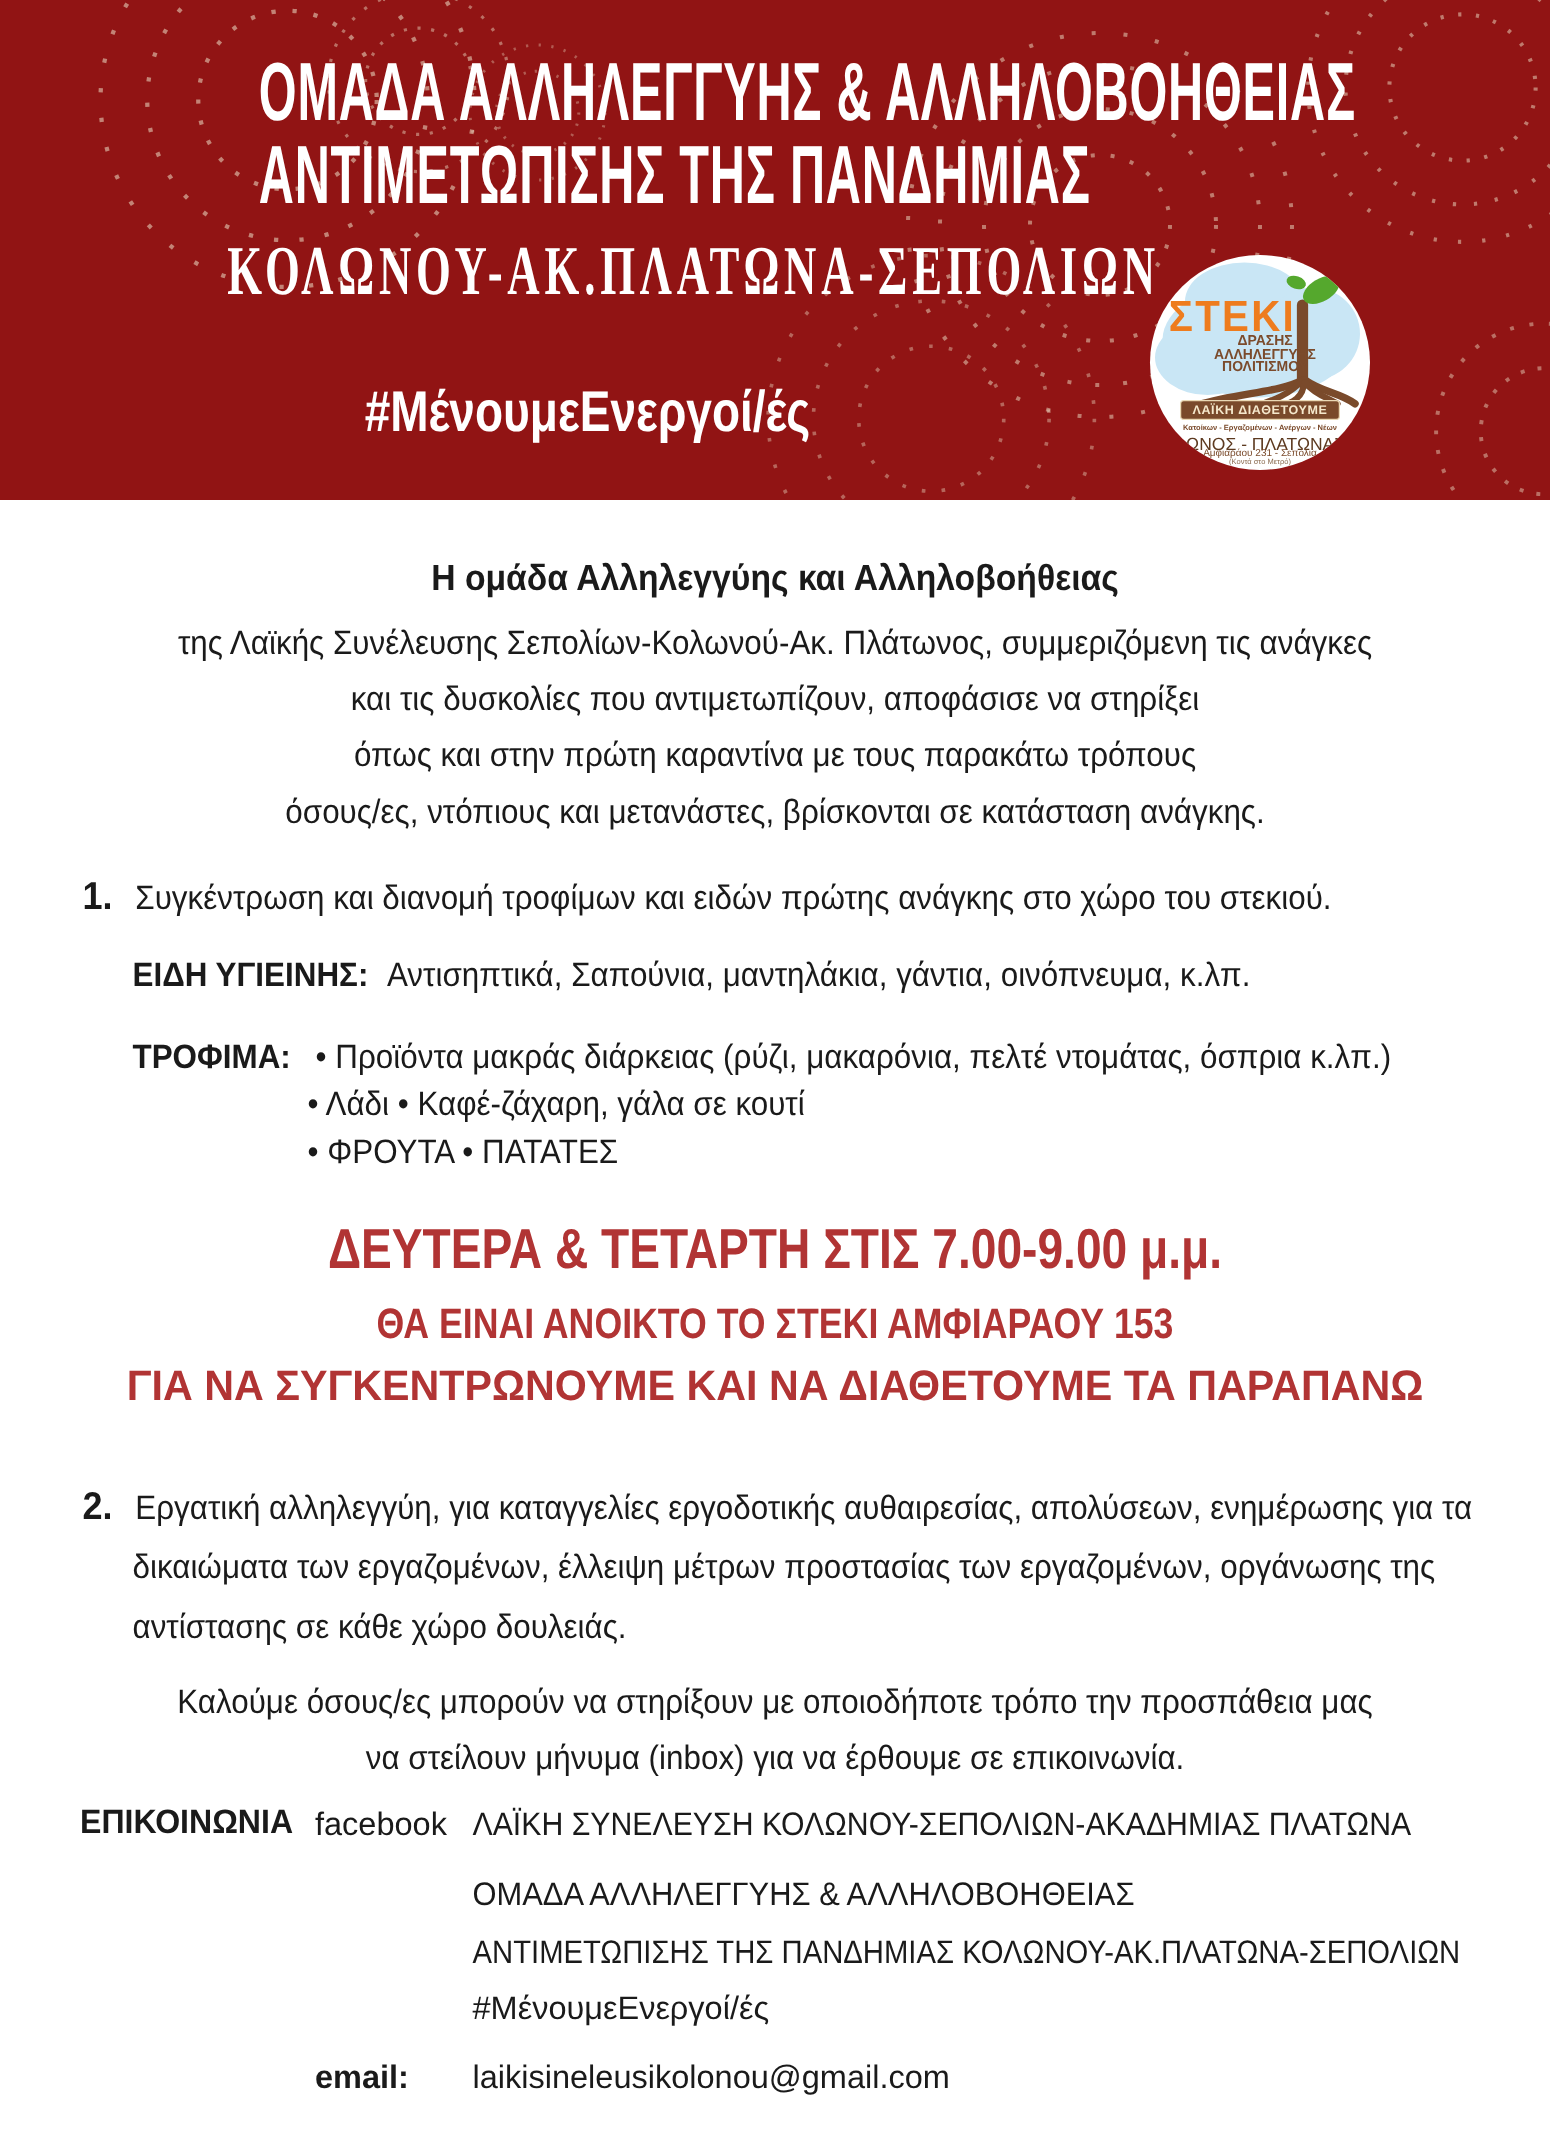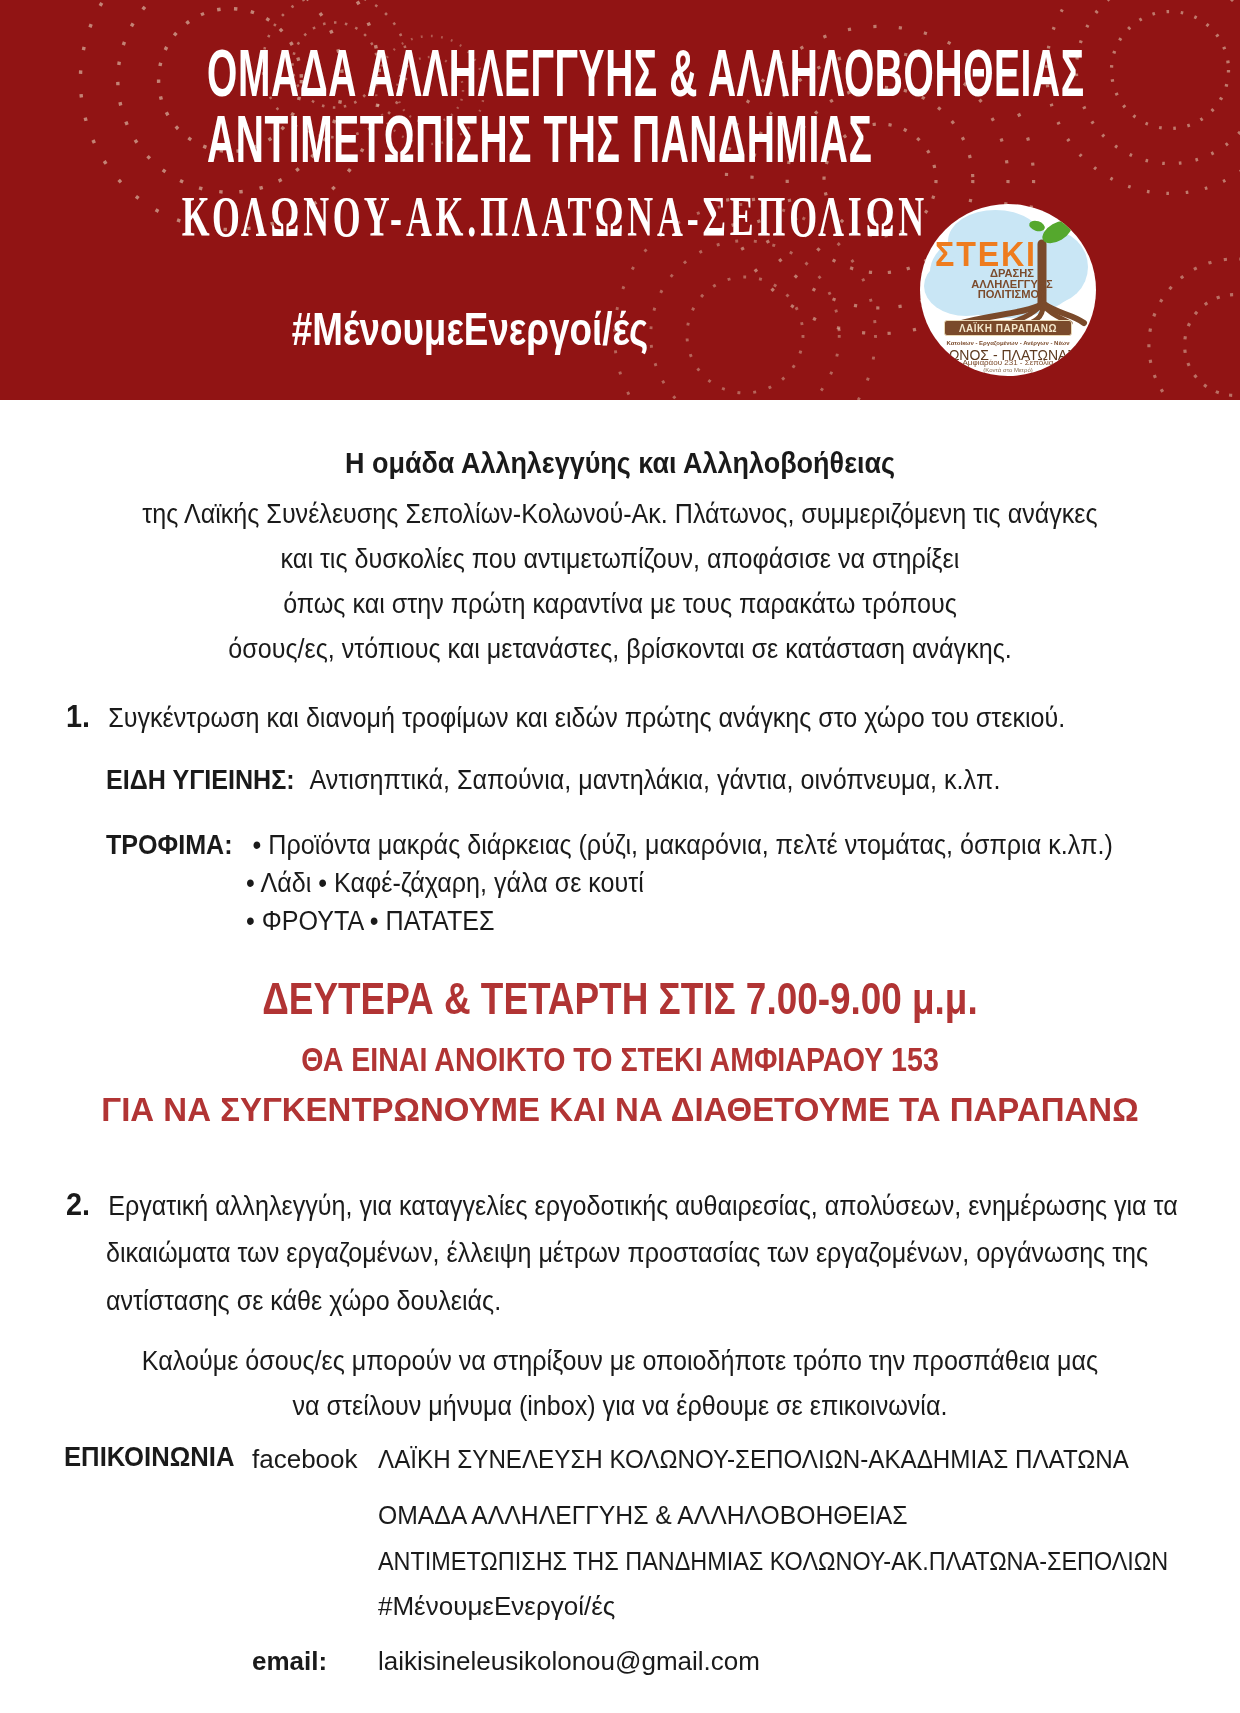--- a/index.html
+++ b/index.html
@@ -182,21 +182,21 @@
           <ellipse cx="117" cy="22" rx="8" ry="5" transform="rotate(18 117 22)"></ellipse>
         </g>
       </svg>
 
       <div class="logo-title">ΣΤΕΚΙ</div>
       <div class="logo-sub">
         <div>ΔΡΑΣΗΣ</div>
         <div>ΑΛΛΗΛΕΓΓΥΗΣ</div>
         <div>ΠΟΛΙΤΙΣΜΟΥ</div>
       </div>
-      <div class="logo-banner">ΛΑΪΚΗ ΠΑΡΑΠΑΝΩ</div>
+      <div class="logo-banner">ΛΑΪΚΗ ΔΙΑΘΕΤΟΥΜΕ</div>
       <div class="logo-l ll1">Κατοίκων - Εργαζομένων - Ανέργων - Νέων</div>
       <div class="logo-l ll2">ΚΟΛΩΝΟΣ - ΠΛΑΤΩΝΑΣ - ΣΕΠΟΛΙΑ</div>
       <div class="logo-l ll3">Αμφιαράου 231 - Σεπόλια</div>
       <div class="logo-l ll4">(Κοντά στο Μετρό)</div>
     </div>
   </header>
 
   <main>
 
     <div class="cline intro-h">Η ομάδα Αλληλεγγύης και Αλληλοβοήθειας</div>

